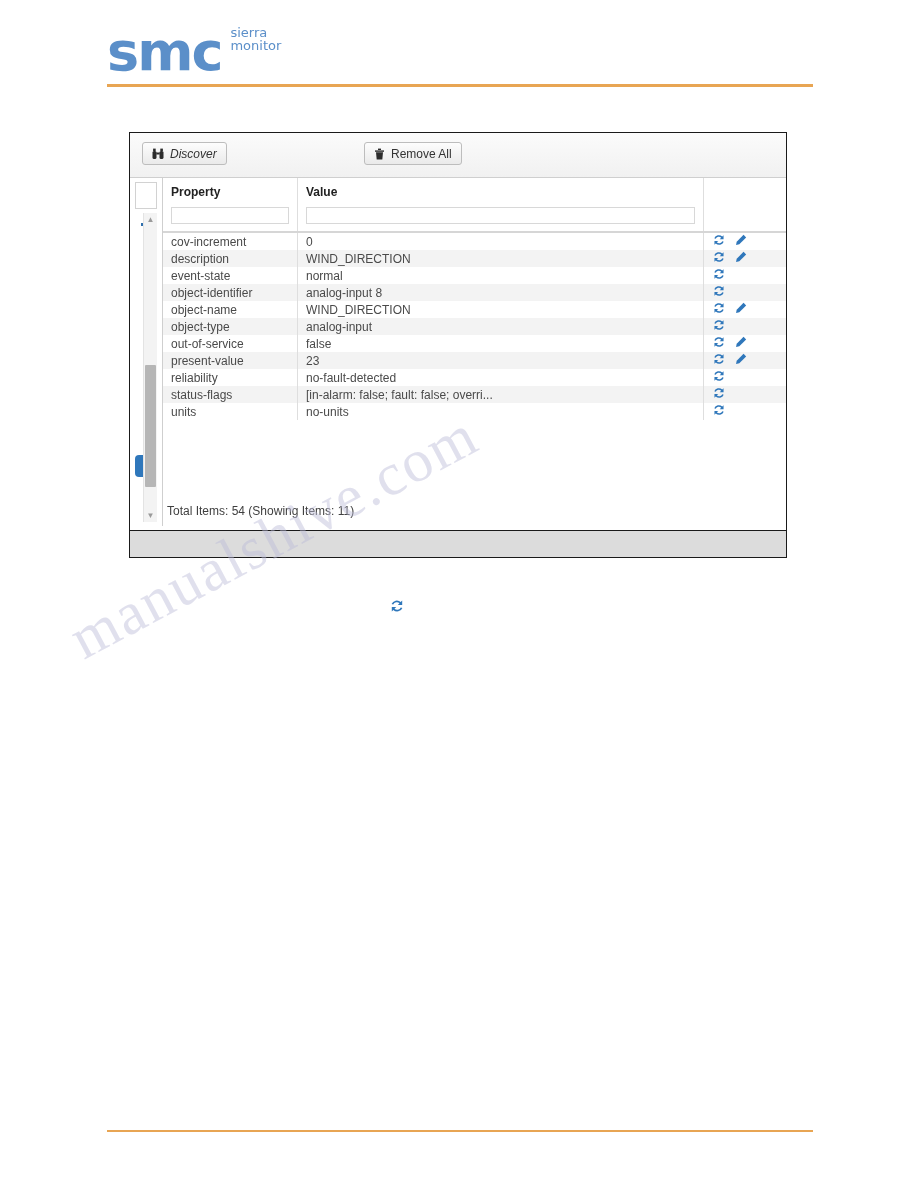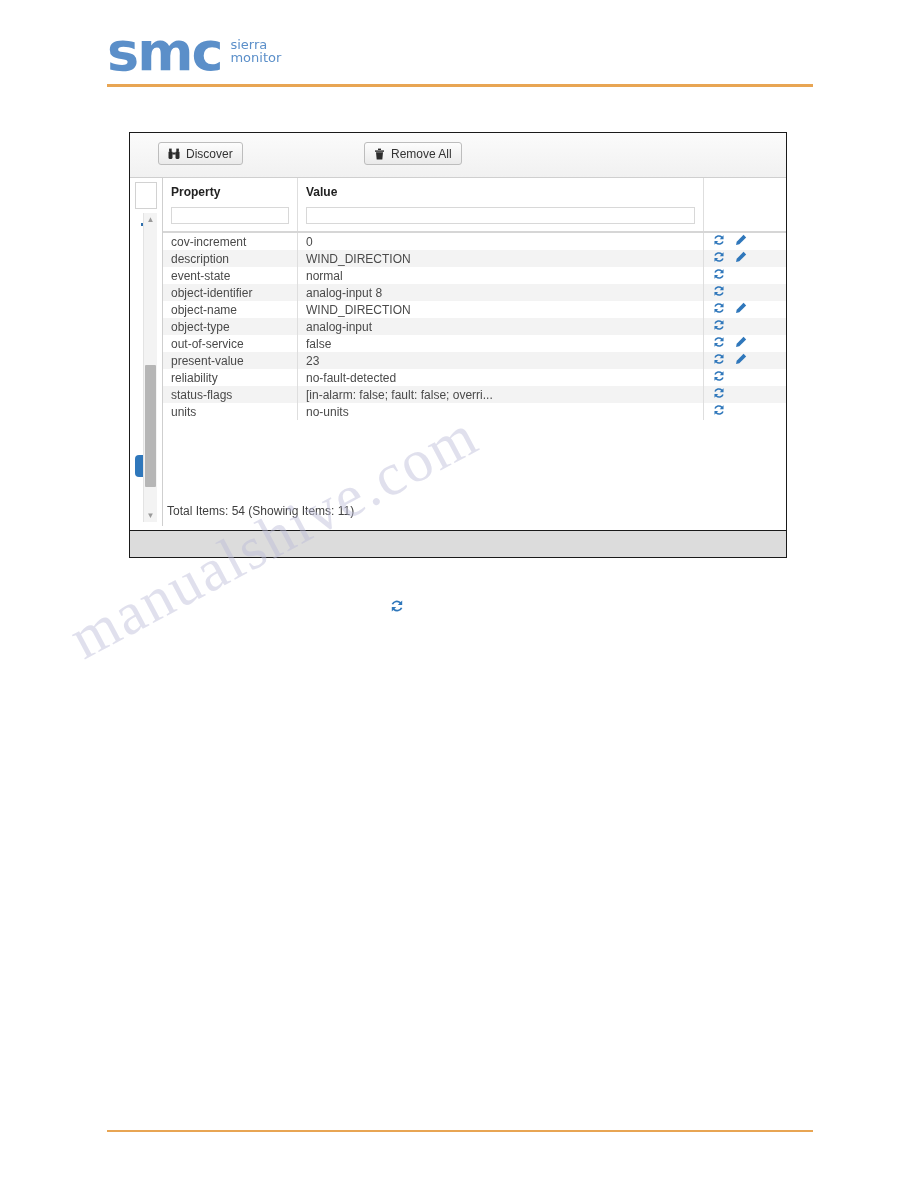--- a/index.html
+++ b/index.html
@@ -33,21 +33,21 @@
   .logo-mark {
     font-family: "DejaVu Sans", sans-serif;
     font-size: 54px;
     font-weight: bold;
     color: #5b8fc9;
     letter-spacing: -2px;
     line-height: 52px;
   }
   .logo-words {
     margin-left: 1px;
-    margin-top: 12px;
+    margin-top: 0;
     line-height: 13px;
     color: #5b8fc9;
     font-size: 13px;
     font-family: "DejaVu Sans", sans-serif;
   }
   .logo-words span { display: block; }
   .header-rule {
     position: absolute;
     left: 107px;
     top: 84px;
@@ -94,21 +94,21 @@
     border-radius: 3px;
     font-size: 12px;
     color: #333333;
     display: flex;
     align-items: center;
     gap: 6px;
     cursor: pointer;
     box-sizing: border-box;
     white-space: nowrap;
   }
-  .btn-discover { left: 28px; }
+  .btn-discover { left: 12px; font-style: italic; }
   .btn-remove   { left: 234px; }
   .btn svg { display: block; }
 
   
   .panel-body {
     display: flex;
     height: 348px;
     box-sizing: border-box;
   }
 

